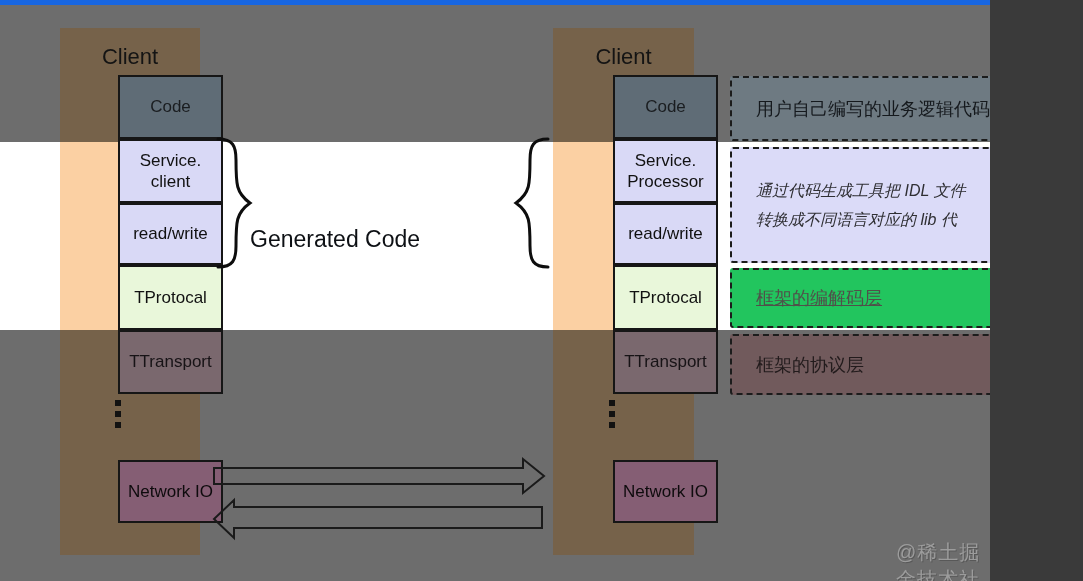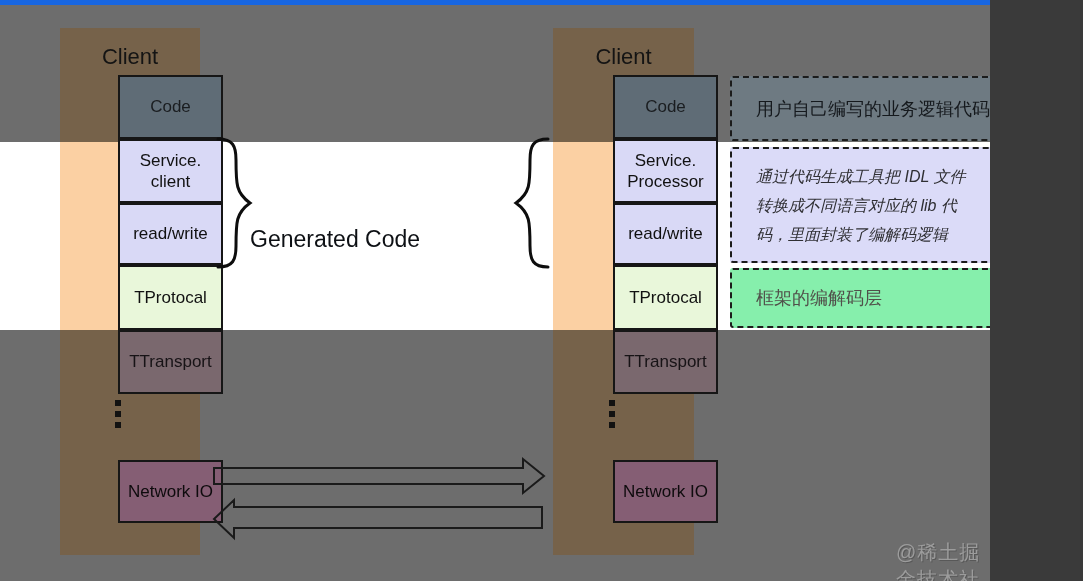--- a/index.html
+++ b/index.html
@@ -46,21 +46,21 @@
     font-size:23px;color:#0d1014;margin-top:36px;}
   
   .note{box-sizing:border-box;left:730px;width:310px;
     border:2px dashed #1c1c1c;border-radius:3px;
     display:flex;align-items:center;padding:0 20px 0 24px;
     font-size:18px;color:#202020;}
   .note-1{top:76px;height:65px;background:#6e7a82;color:#15191d;}
   .note-2{top:147px;height:116px;background:#dbdbf8;color:#2f2f33;
     flex-direction:column;align-items:flex-start;justify-content:center;
     font-size:16px;line-height:29px;font-style:italic;}
-  .note-3{top:268px;height:60px;background:#86efac;color:#50504a;}
+  .note-3{top:268px;height:60px;background:#22c55e;color:#50504a;text-decoration:underline;}
   .note-4{top:334px;height:61px;background:#715a5c;color:#221b1c;}
   .note-5{top:459px;height:63px;background:#8a5a73;color:#1d151a;}
   
   .watermark{left:896px;top:539px;font-size:20px;color:#9c9c9c;
     letter-spacing:1px;text-shadow:1px 1px 0 #585858;}
   svg{display:block;}
 </style>
 </head>
 <body>
 
@@ -117,21 +117,23 @@
     <polygon points="14,18 323,18 323,9 344,26 323,43 323,34 14,34" fill="none" stroke="#1a1a1a" stroke-width="2"></polygon>
     <polygon points="342,57 34,57 34,50 14,69 34,88 34,78 342,78" fill="none" stroke="#1a1a1a" stroke-width="2"></polygon>
   </svg>
 
   <div class="abs note note-1">
     <span>用户自己编写的业务逻辑代码</span>
   </div>
   <div class="abs note note-2">
     <span>通过代码生成工具把 IDL 文件</span>
     <span>转换成不同语言对应的 lib 代</span>
-    <span>码，里面封装了编解码逻辑</span>
   </div>
   <div class="abs note note-3">
     <span>框架的编解码层</span>
+  </div>
+  <div class="abs note note-4">
+    <span>框架的协议层</span>
   </div>
 
   <div class="abs watermark">@稀土掘金技术社区</div>
 
 </div>
 
 </body></html>

